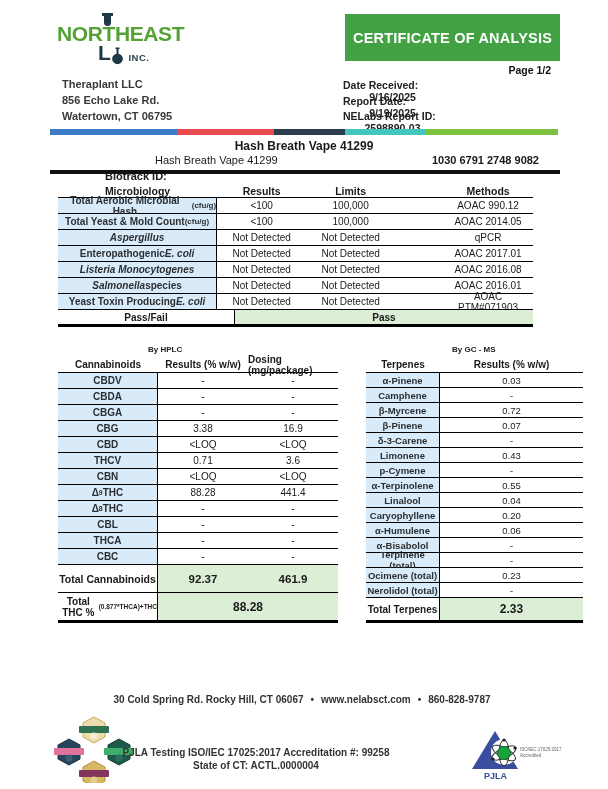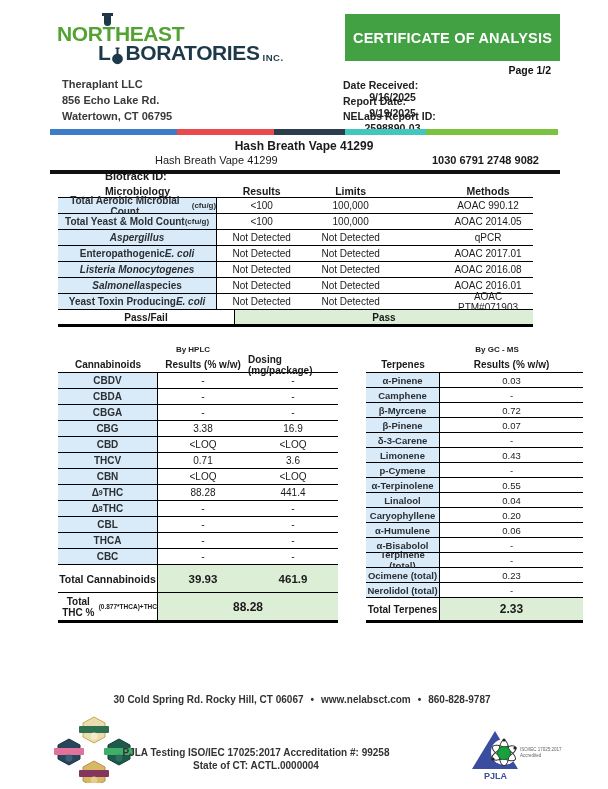--- a/index.html
+++ b/index.html
@@ -55,21 +55,21 @@
   .mhead div { display: flex; align-items: center; justify-content: center; }
   .mrow { display: flex; height: 16px; border-bottom: 1.6px solid #000; font-size: 10px; }
   .mc { display: flex; align-items: center; justify-content: center; text-align: center; }
   .mrow .m1 { background: #d9ebf9; border-right: 1.6px solid #000; font-weight: 600; color: #2b2f33; }
   .passrow { display: flex; height: 17px; border-bottom: 3px solid #000; font-size: 10px; }
   .passrow .m1 { font-weight: 600; border-right: 1.6px solid #000; }
   .passcell { width: 298px; background: #ddeed6; display: flex; align-items: center;
               justify-content: center; font-weight: 600; }
 
   
-  .bylabel { position: absolute; font-size: 8px; font-weight: 600; color: #222; width: 90px; text-align: center; }
+  .bylabel { position: absolute; font-size: 8px; font-weight: 600; color: #222; width: 90px; text-align: left; }
   .by-hplc { left: 148px; top: 345px; }
   .by-gcms { left: 452px; top: 345px; }
 
   
   .ctable { position: absolute; left: 58px; top: 357px; width: 280px; }
   .c1 { width: 100px; } .c2 { width: 90px; } .c3 { width: 90px; }
   .chead { display: flex; height: 16px; font-weight: 700; font-size: 10px; border-bottom: 1.8px solid #000; }
   .chead div { display: flex; align-items: center; justify-content: center; }
   .crow { display: flex; height: 16px; border-bottom: 1.6px solid #000; font-size: 10px; }
   .crow .c1 { background: #d9ebf9; border-right: 1.6px solid #000; font-weight: 600; color: #2b2f33; }
@@ -106,21 +106,20 @@
 
 <div class="page">
 
   <div class="logo-line1">NORTHEAST</div>
   <div class="tube"></div>
   <div class="logo-line2">
     <span>L</span>
     <svg class="flask-icon" width="13" height="19" viewBox="0 0 13 19">
       <path d="M4.5 0.5 h4 v1.6 h-1 v4.6 a5.3 5.3 0 1 1 -2 0 v-4.6 h-1 z" fill="#1d3848"></path>
     </svg>
-    <span>BORATORIES</span>
     <span class="logo-inc">INC.</span>
   </div>
 
   <div class="client">
     <div>Theraplant LLC</div>
     <div>856 Echo Lake Rd.</div>
     <div>Watertown, CT 06795</div>
   </div>
 
   <div class="cert-box">CERTIFICATE OF ANALYSIS</div>
@@ -158,21 +157,21 @@
   <div class="mtable">
     <div class="mhead">
       <div class="m1">Microbiology</div>
       <div class="m2">Results</div>
       <div class="m3">Limits</div>
       <div class="m4">Methods</div>
     </div>
     <div>
         <div class="mrow">
           <div class="mc m1">
-            <span>Total Aerobic Microbial Count </span>
+            <span>Total Aerobic Microbial Hash </span>
             <span class="sm">(cfu/g)</span>
           </div>
           <div class="mc m2">&lt;100</div>
           <div class="mc m3">100,000</div>
           <div class="mc m4">AOAC 990.12</div>
         </div>
         <div class="mrow">
           <div class="mc m1">
             <span>Total Yeast &amp; Mold Count </span>
             <span class="sm">(cfu/g)</span>
@@ -306,21 +305,21 @@
         </div>
         <div class="crow">
           <div class="cellc c1">CBC</div>
           <div class="cellc c2">-</div>
           <div class="cellc c3">-</div>
         </div>
       </div>
     <div class="ctotal">
       <div class="cellc c1">Total Cannabinoids</div>
       <div class="cgreen">
-        <span class="half">39.93</span>
+        <span class="half">92.37</span>
         <span class="half">461.9</span>
       </div>
     </div>
     <div class="cthc">
       <div class="cellc c1">
           <span>Total THC % </span>
           <span class="sub">(0.877*THCA)+THC</span>
         </div>
       <div class="cgreen">88.28</div>
     </div>

